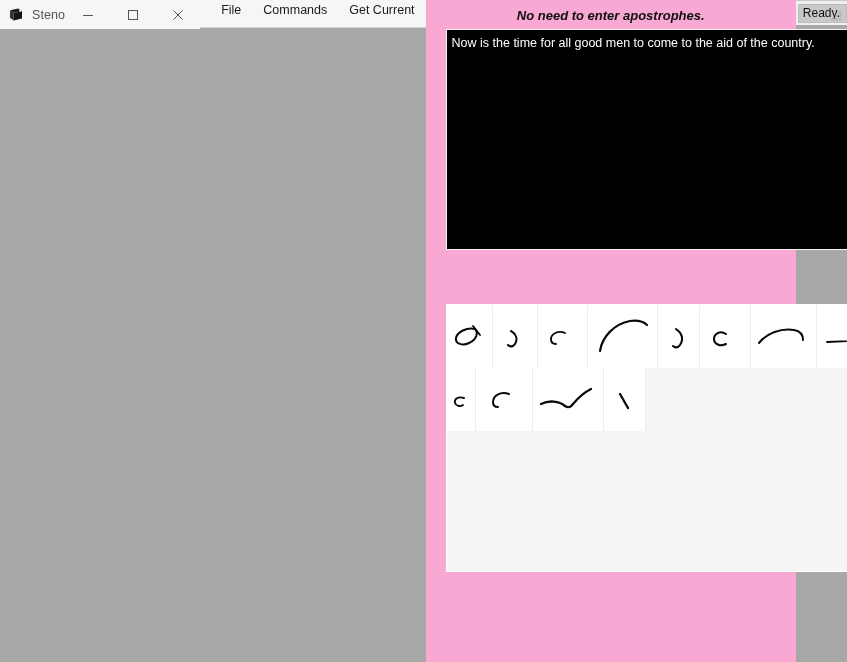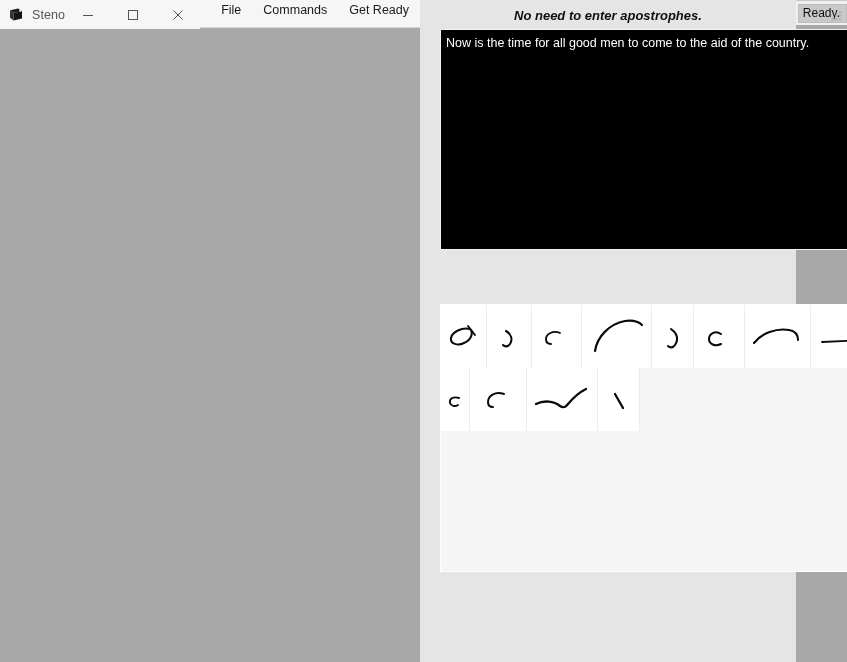--- a/index.html
+++ b/index.html
@@ -74,21 +74,21 @@
   .menu-item {
     font-size: 12.5px;
     color: #1a1a1a;
     padding: 3px 11px;
     white-space: nowrap;
   }
 
   
   .client {
     flex: 1 1 auto;
-    background: #e5e5e5;
+    background: #f9a8d4;
     position: relative;
   }
 
   .hint {
     position: absolute;
     top: 8px;
     left: 0;
     right: 0;
     text-align: center;
     font-size: 13px;
@@ -248,21 +248,21 @@
           <line x1="1.5" y1="1.5" x2="10.5" y2="10.5" stroke="#555" stroke-width="1"></line>
           <line x1="10.5" y1="1.5" x2="1.5" y2="10.5" stroke="#555" stroke-width="1"></line>
         </svg>
       </div>
     </div>
   </div>
 
   <div class="menubar">
     <div class="menu-item">File</div>
     <div class="menu-item">Commands</div>
-    <div class="menu-item">Get Ready</div>
+    <div class="menu-item">Get Current</div>
   </div>
 
   <div class="client">
 
     <div class="hint">No need to enter apostrophes.</div>
 
     <div class="editor-wrap">
       <div class="editor-text">Now is the time for all good men to come to the aid of the country.</div>
       <div class="vscroll">
         <div class="scroll-arrow">

